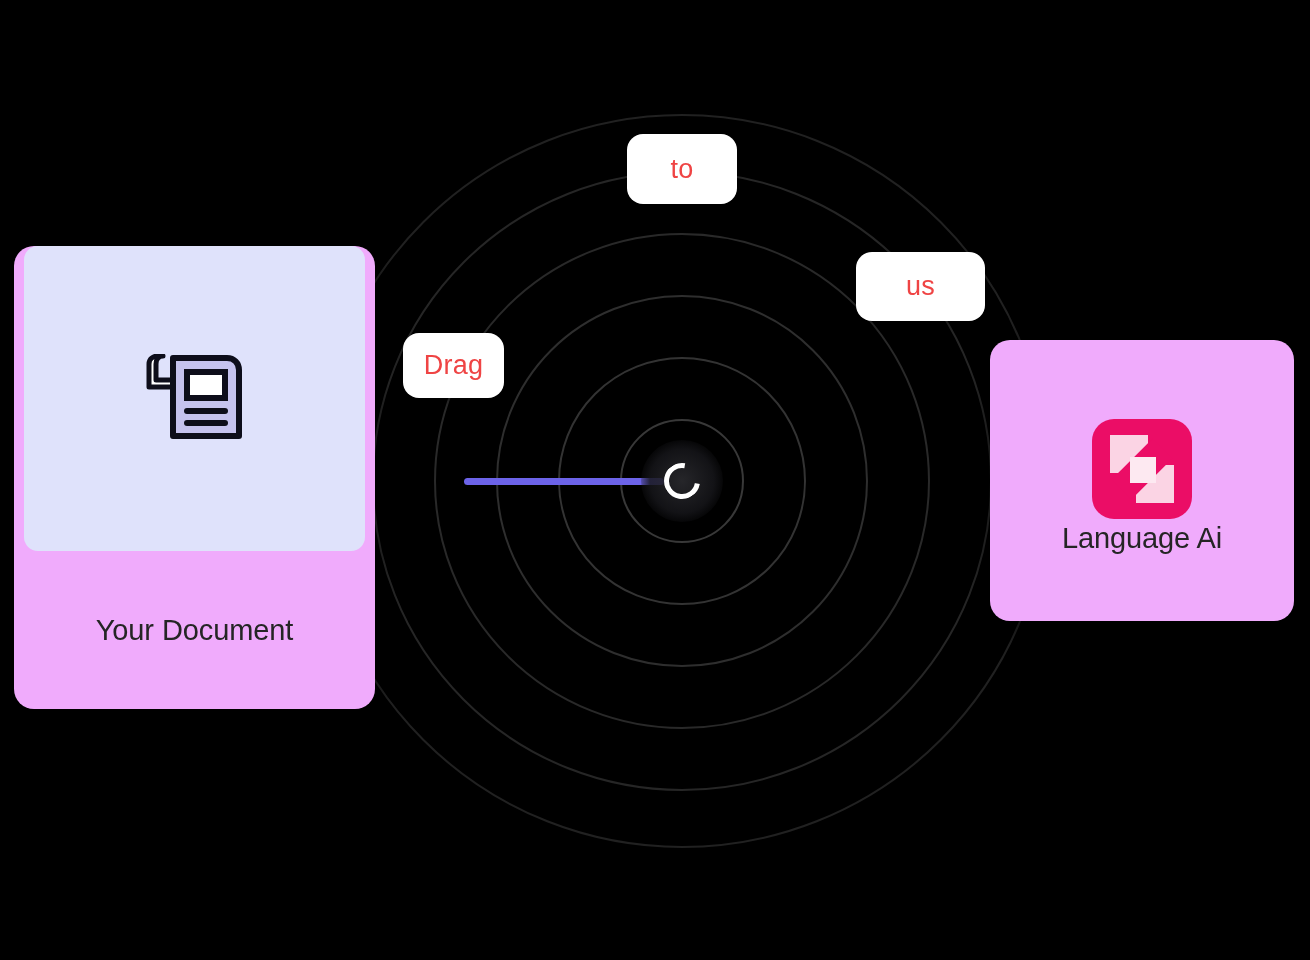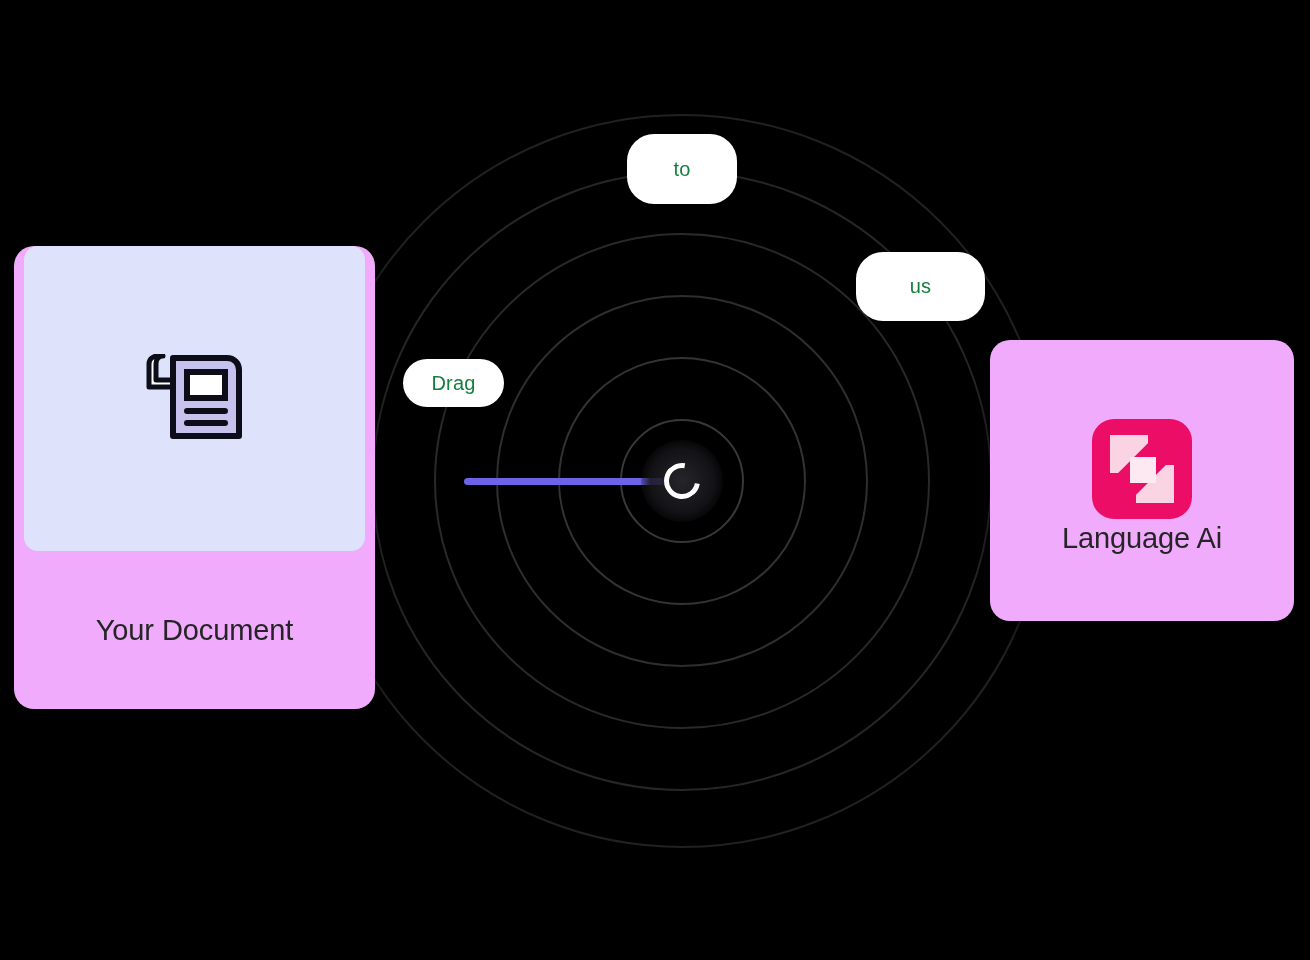--- a/index.html
+++ b/index.html
@@ -78,32 +78,32 @@
     border-radius: 50%;
     border: 5px solid #ffffff;
     border-right-color: transparent;
     transform: rotate(-35deg);
   }
 
   
   .pill {
     position: absolute;
     background: #ffffff;
-    border-radius: 27px;
-    display: flex;
-    align-items: center;
-    justify-content: center;
-    color: #15803d;
-    font-size: 20px;
+    border-radius: 16px;
+    display: flex;
+    align-items: center;
+    justify-content: center;
+    color: #ef4444;
+    font-size: 27px;
     font-weight: 400;
     letter-spacing: 0.2px;
     box-shadow: 0 2px 10px rgba(0,0,0,0.35);
     z-index: 6;
   }
-  #pill-drag { left: 403px; top: 359px; width: 101px; height: 48px; }
+  #pill-drag { left: 403px; top: 333px; width: 101px; height: 65px; }
   #pill-to   { left: 627px; top: 134px; width: 110px; height: 70px; }
   #pill-us   { left: 856px; top: 252px; width: 129px; height: 69px; text-align: right; }
 
   
   .card {
     position: absolute;
     background: #f0abfc;
     border-radius: 20px;
     box-shadow: 0 6px 26px rgba(0,0,0,0.55);
     z-index: 7;

